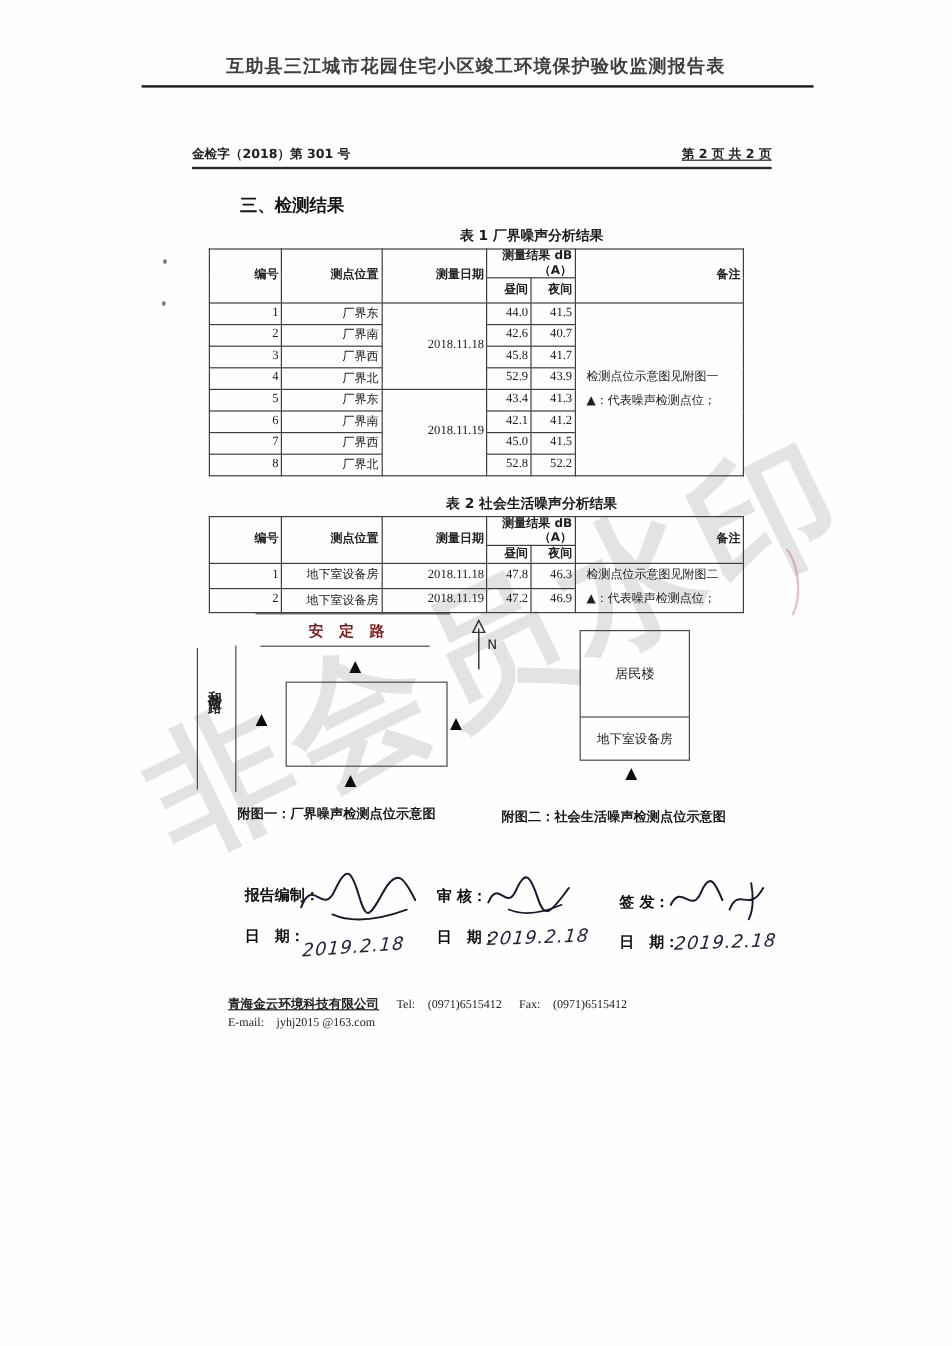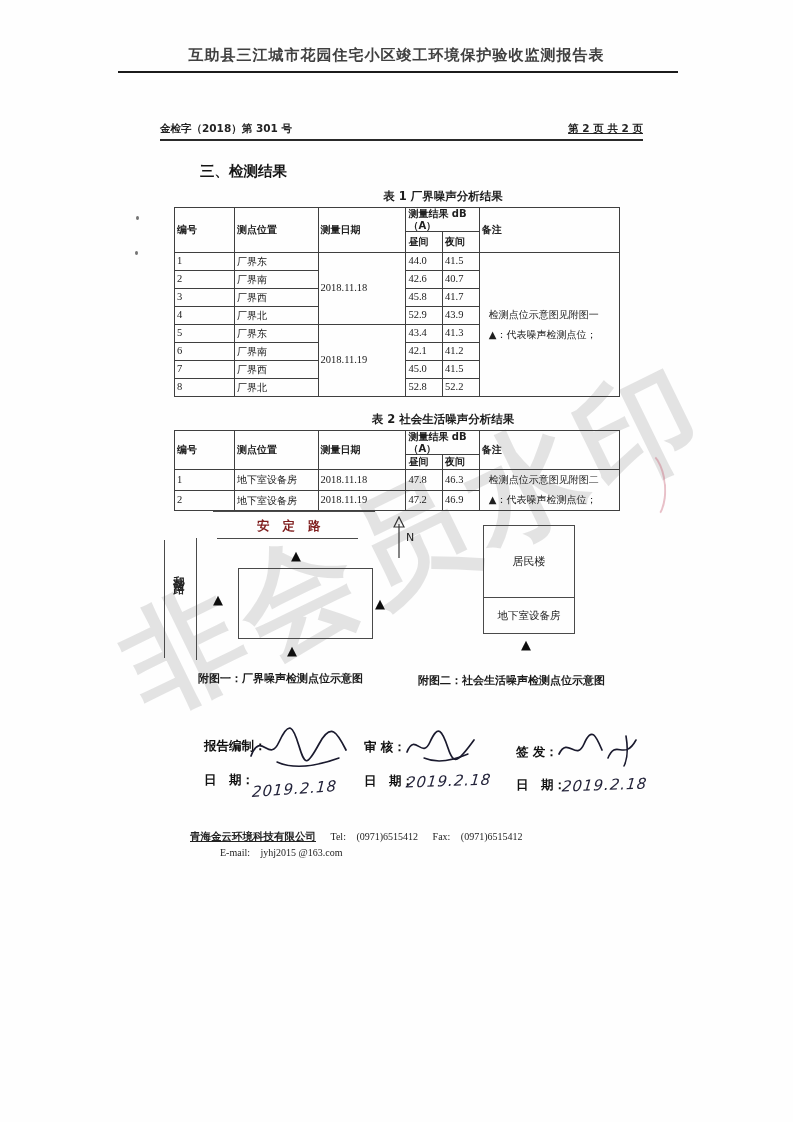--- a/index.html
+++ b/index.html
@@ -21,21 +21,21 @@
   .doc-head{position:absolute;top:122px;left:160px;width:483px;z-index:2;display:flex;
             justify-content:space-between;align-items:flex-end;border-bottom:2px solid #2a2a2a;
             padding-bottom:3px;font-size:10.5px;font-weight:700;color:#222;}
   .page-ind{text-decoration:underline;margin-left:16px;}
   .section-title{position:absolute;top:162px;left:200px;z-index:2;font-size:14.5px;font-weight:700;color:#141414;}
   
   .tbl-wrap{position:absolute;z-index:2;width:538px;}
   .tbl-caption{text-align:center;font-size:11.5px;font-weight:600;color:#1c1c1c;margin-bottom:3px;}
   table{border-collapse:collapse;table-layout:fixed;width:446px;font-size:10px;color:#202020;
         border:1.5px solid #333;}
-  td,th{border:1px solid #3f3f3f;text-align:left;vertical-align:middle;padding:0 2px;line-height:1.15;}
+  td,th{border:1px solid #3f3f3f;text-align:right;vertical-align:middle;padding:0 2px;line-height:1.15;}
   th{font-weight:700;font-size:10px;}
   .num{font-family:"Liberation Serif","DejaVu Serif",serif;font-size:10.5px;}
   .t1 .head-row{height:21px;} .t1 .data-row{height:18px;}
   .t2 .head-row{height:15px;} .t2 .data-row{height:17.5px;}
   td.remark{text-align:left;padding-left:9px;line-height:2.0;font-size:10px;}
   
   .diagram{position:absolute;left:160px;top:505px;width:465px;height:200px;z-index:2;}
   .hline{position:absolute;height:1px;background:#4a4a4a;}
   .vline{position:absolute;width:1px;background:#4a4a4a;}
   .road-top-label{position:absolute;left:97px;top:13px;font-size:12.5px;font-weight:700;letter-spacing:13px;color:#7f1d1d;}
@@ -54,21 +54,21 @@
   .sign-label{position:absolute;z-index:2;font-size:12.5px;font-weight:700;color:#101010;white-space:pre;}
   .hand{position:absolute;z-index:2;font-size:15px;font-style:italic;letter-spacing:1px;color:#23233a;
         font-family:"DejaVu Sans",sans-serif;}
   .sig-svg{position:absolute;z-index:2;}
   
   .footer{position:absolute;left:190px;top:830px;z-index:2;font-size:10px;color:#222;
           font-family:Liberation Serif, serif;}
   .footer .company{font-weight:700;text-decoration:underline;font-size:10.5px;}
   .footer .lab{margin-left:12px;}
   .footer .val{margin-left:8px;}
-  .footer-line2{margin-top:3px;margin-left:30px;}
+  .footer-line2{margin-top:3px;}
   .page-num{position:absolute;left:0;top:1040px;width:100%;text-align:center;z-index:2;
             font-family:"Liberation Serif","DejaVu Serif",serif;font-size:12.5px;color:#222;}
 </style>
 </head>
 <body>
 
 <div class="page">
 
   <div class="watermark">非会员水印</div>
   <div class="stamp-arc"></div>

